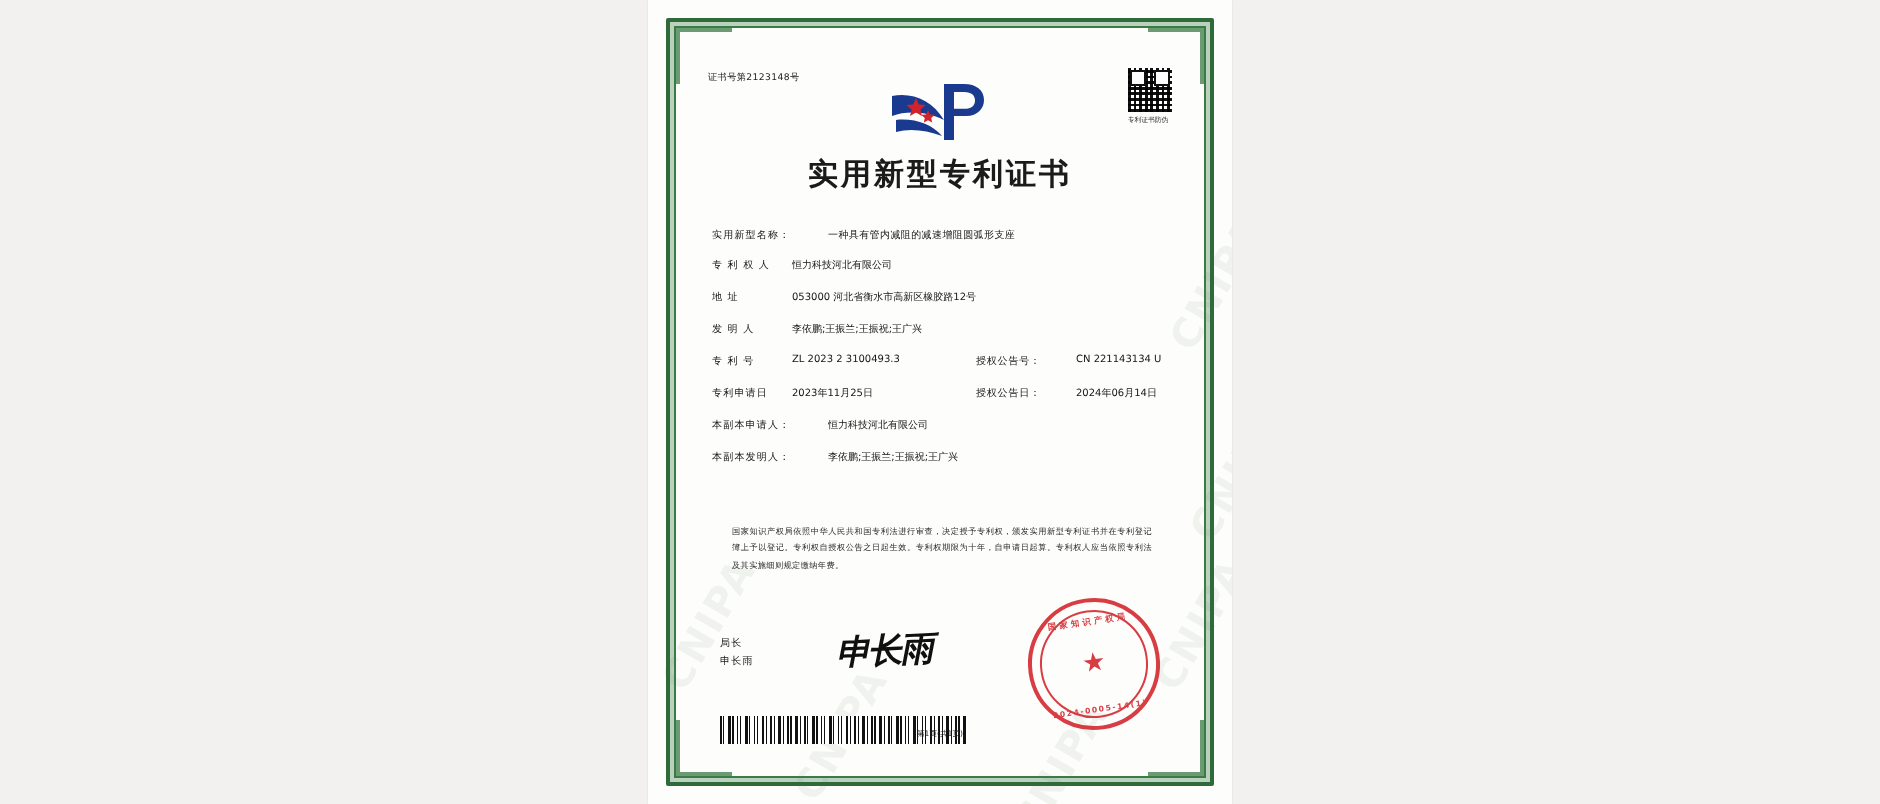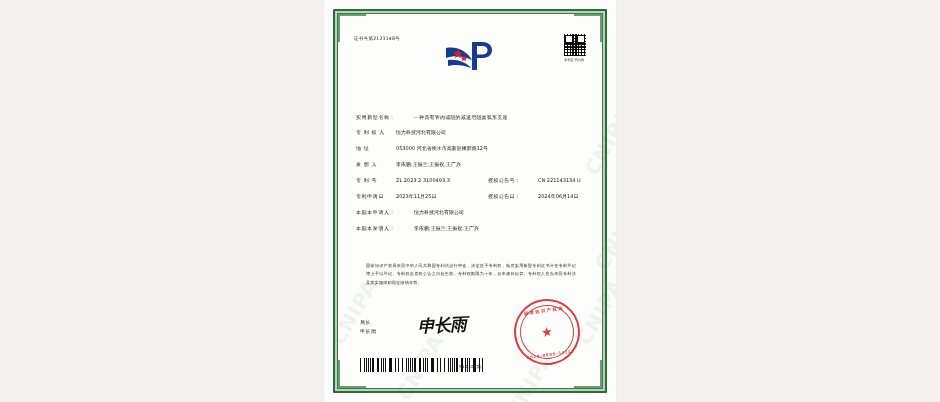--- a/index.html
+++ b/index.html
@@ -278,20 +278,21 @@
         <path d="M35 6 L40 6 C44 6 45.5 8 45.5 10.2 C45.5 12.6 44 14.4 40 14.4 L35 14.4 Z" fill="#fdfdfb"></path>
         <path d="M4 8 C14 6 24 10 30 20 C22 16 12 15 4 18 Z" fill="#1a3a8f"></path>
         <path d="M6 20 C15 19 24 22 29 28 C21 25 13 24 6 26 Z" fill="#1a3a8f"></path>
         <path d="M16 9 l1.4 3.2 3.4.3 -2.6 2.2 .8 3.3 -3-1.8 -3 1.8 .8-3.3 -2.6-2.2 3.4-.3Z" fill="#d2232a"></path>
         <path d="M22 15 l1 2.2 2.4.2 -1.8 1.6 .5 2.3 -2.1-1.2 -2.1 1.2 .5-2.3 -1.8-1.6 2.4-.2Z" fill="#d2232a"></path>
       </svg>
 
       <div class="qr"></div>
       <div class="qr-caption">专利证书防伪</div>
 
+      <div class="main-title">实用新型专利证书</div>
 
       <div class="fields">
 
         <div class="frow">
           <span class="flabel" style="width:54px">实用新型名称：</span>
           <span class="fvalue title-val" style="left:58px">一种具有管内减阻的减速增阻圆弧形支座</span>
         </div>
 
         <div class="frow" style="height:16px">
           <span class="flabel">专 利 权 人</span>

